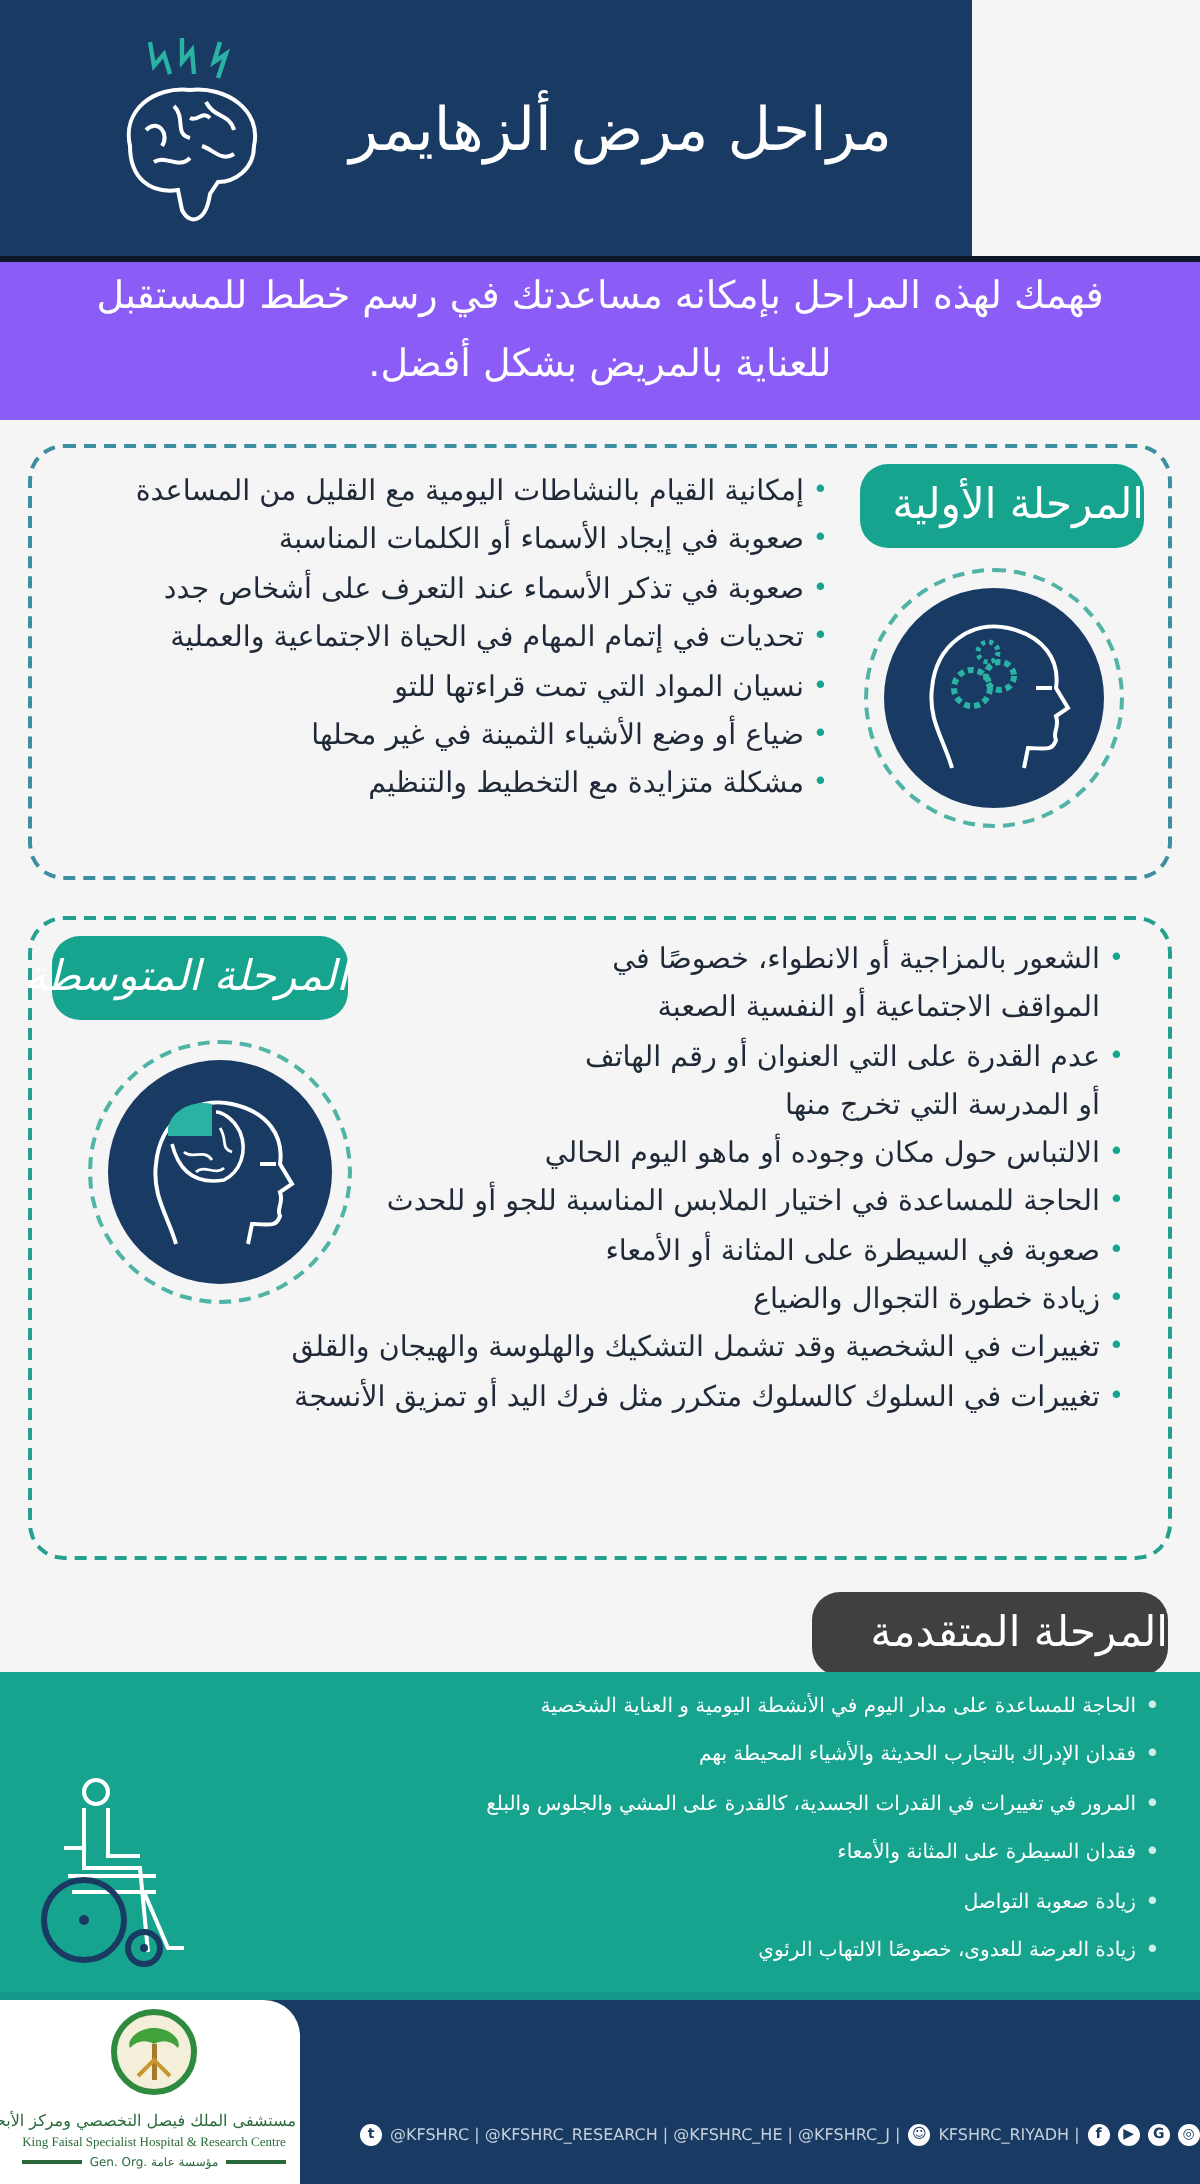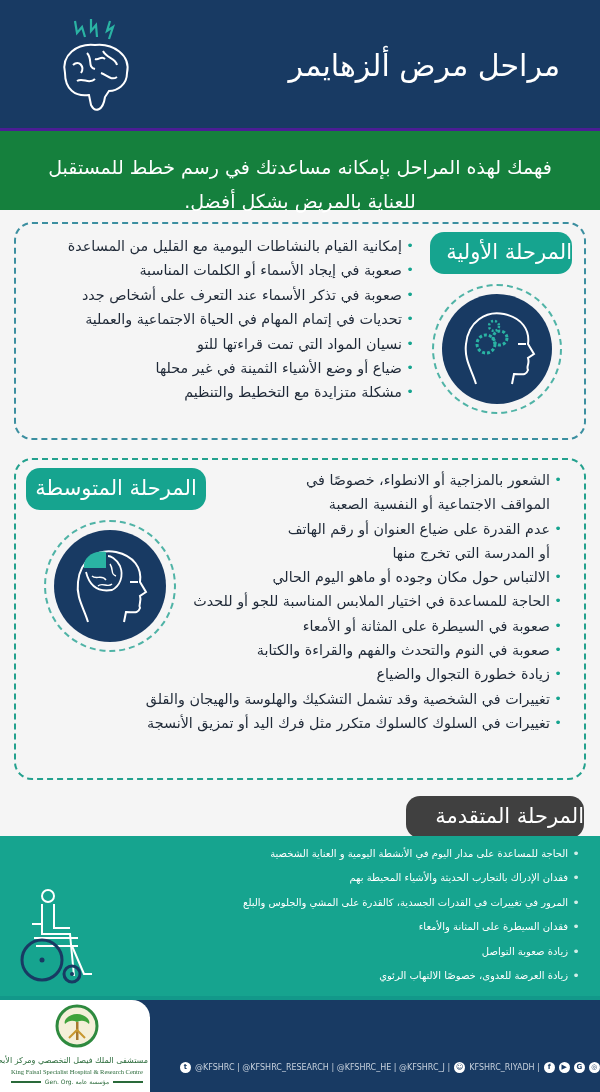--- a/index.html
+++ b/index.html
@@ -1,23 +1,23 @@
 <!DOCTYPE html>
 <html><head>
 <meta charset="utf-8">
 <style>
   * { box-sizing: border-box; margin: 0; padding: 0; }
   html, body { width: 600px; height: 1092px; overflow: hidden; }
   body { font-family: "DejaVu Sans", "Liberation Sans", sans-serif; background: #f5f5f5; position: relative; }
 
-  .header { position: absolute; left: 0; top: 0; width: 600px; height: 128px; background: #183a63; }
+  .header { position: absolute; left: 0; top: 0; width: 486px; height: 128px; background: #183a63; }
   .header .title { position: absolute; right: 40px; top: 48px; color: #fff; font-size: 30px; direction: rtl; white-space: nowrap; }
   .header .brain { position: absolute; left: 55px; top: 15px; width: 80px; height: 105px; }
 
-  .intro { position: absolute; left: 0; top: 128px; width: 600px; height: 82px; background: #15803d; border-top: 3px solid #4c1d95; color: #fff; text-align: center; direction: rtl; font-size: 19px; line-height: 34px; padding-top: 19px; }
+  .intro { position: absolute; left: 0; top: 128px; width: 600px; height: 82px; background: #8b5cf6; border-top: 3px solid #0f172a; color: #fff; text-align: center; direction: rtl; font-size: 19px; line-height: 34px; padding-top: 0; }
 
   .stage-box { position: absolute; border: 2px dashed #3c8fa0; border-radius: 18px; }
   .stage1 { left: 14px; top: 222px; width: 572px; height: 218px; }
   .stage2 { left: 14px; top: 458px; width: 572px; height: 322px; border-color: #24a18e; }
 
   .pill { position: absolute; color: #fff; font-size: 21px; direction: rtl; border-radius: 14px; text-align: center; white-space: nowrap; line-height: 40px; height: 42px; }
   .pill-teal { background: #16a48f; }
   .pill-navy { background: #404040; padding-left: 44px; }
 
   .list { position: absolute; direction: rtl; list-style: none; font-size: 14.3px; color: #1f2937; white-space: nowrap; }
@@ -81,40 +81,39 @@
   <li>إمكانية القيام بالنشاطات اليومية مع القليل من المساعدة</li>
   <li>صعوبة في إيجاد الأسماء أو الكلمات المناسبة</li>
   <li>صعوبة في تذكر الأسماء عند التعرف على أشخاص جدد</li>
   <li>تحديات في إتمام المهام في الحياة الاجتماعية والعملية</li>
   <li>نسيان المواد التي تمت قراءتها للتو</li>
   <li>ضياع أو وضع الأشياء الثمينة في غير محلها</li>
   <li>مشكلة متزايدة مع التخطيط والتنظيم</li>
 </ul>
 
 <div class="stage-box stage2"></div>
-<div class="pill pill-teal" style="left:26px; top:468px; width:180px;">المرحلة المتوسطة</div>
+<div class="pill pill-teal" style="left:26px; top:468px; width:148px;font-style:italic;">المرحلة المتوسطة</div>
 <div class="icon-ring" style="left:44px; top:520px; width:132px; height:132px;"></div>
 <div class="icon-circle" style="left:54px; top:530px; width:112px; height:112px;">
   <svg width="112" height="112" viewBox="0 0 112 112">
     <path d="M34,92 C30,78 22,68 24,52 C26,30 44,18 62,22 C80,26 88,38 86,52 L92,62 L86,66 C88,72 84,74 86,78 C84,84 80,82 72,82 L70,92" stroke="#fff" stroke-width="2" fill="none"></path>
     <path d="M76,52 L84,52" stroke="#fff" stroke-width="2"></path>
     <path d="M30,34 C32,24 44,20 52,22 L52,38 L30,38 Z" fill="#2ab3a3"></path>
     <path d="M32,42 C36,58 46,62 58,60 C66,56 70,46 66,36 C62,28 56,26 54,26" stroke="#fff" stroke-width="1.8" fill="none"></path>
     <path d="M38,46 C42,50 48,44 52,50 M44,56 C48,52 54,58 58,54 M56,34 C60,40 56,44 62,46" stroke="#fff" stroke-width="1.4" fill="none"></path>
   </svg>
 </div>
 <ul class="list" style="right:38px; top:468px; line-height:24.3px;">
   <li>الشعور بالمزاجية أو الانطواء، خصوصًا في</li>
   <li class="cont">المواقف الاجتماعية أو النفسية الصعبة</li>
-  <li>عدم القدرة على ضياع العنوان أو رقم الهاتف</li>
+  <li>عدم القدرة على التي العنوان أو رقم الهاتف</li>
   <li class="cont">أو المدرسة التي تخرج منها</li>
   <li>الالتباس حول مكان وجوده أو ماهو اليوم الحالي</li>
   <li>الحاجة للمساعدة في اختيار الملابس المناسبة للجو أو للحدث</li>
   <li>صعوبة في السيطرة على المثانة أو الأمعاء</li>
-  <li>صعوبة في النوم والتحدث والفهم والقراءة والكتابة</li>
   <li>زيادة خطورة التجوال والضياع</li>
   <li>تغييرات في الشخصية وقد تشمل التشكيك والهلوسة والهيجان والقلق</li>
   <li>تغييرات في السلوك كالسلوك متكرر مثل فرك اليد أو تمزيق الأنسجة</li>
 </ul>
 
 <div class="pill pill-navy" style="right:16px; top:796px; width:178px;">المرحلة المتقدمة</div>
 <div class="advanced-band"></div>
 <svg style="position:absolute; left:14px; top:886px;" width="86" height="100" viewBox="0 0 86 100">
   <g stroke="#fff" stroke-width="2" fill="none">
     <circle cx="34" cy="10" r="6"></circle>

